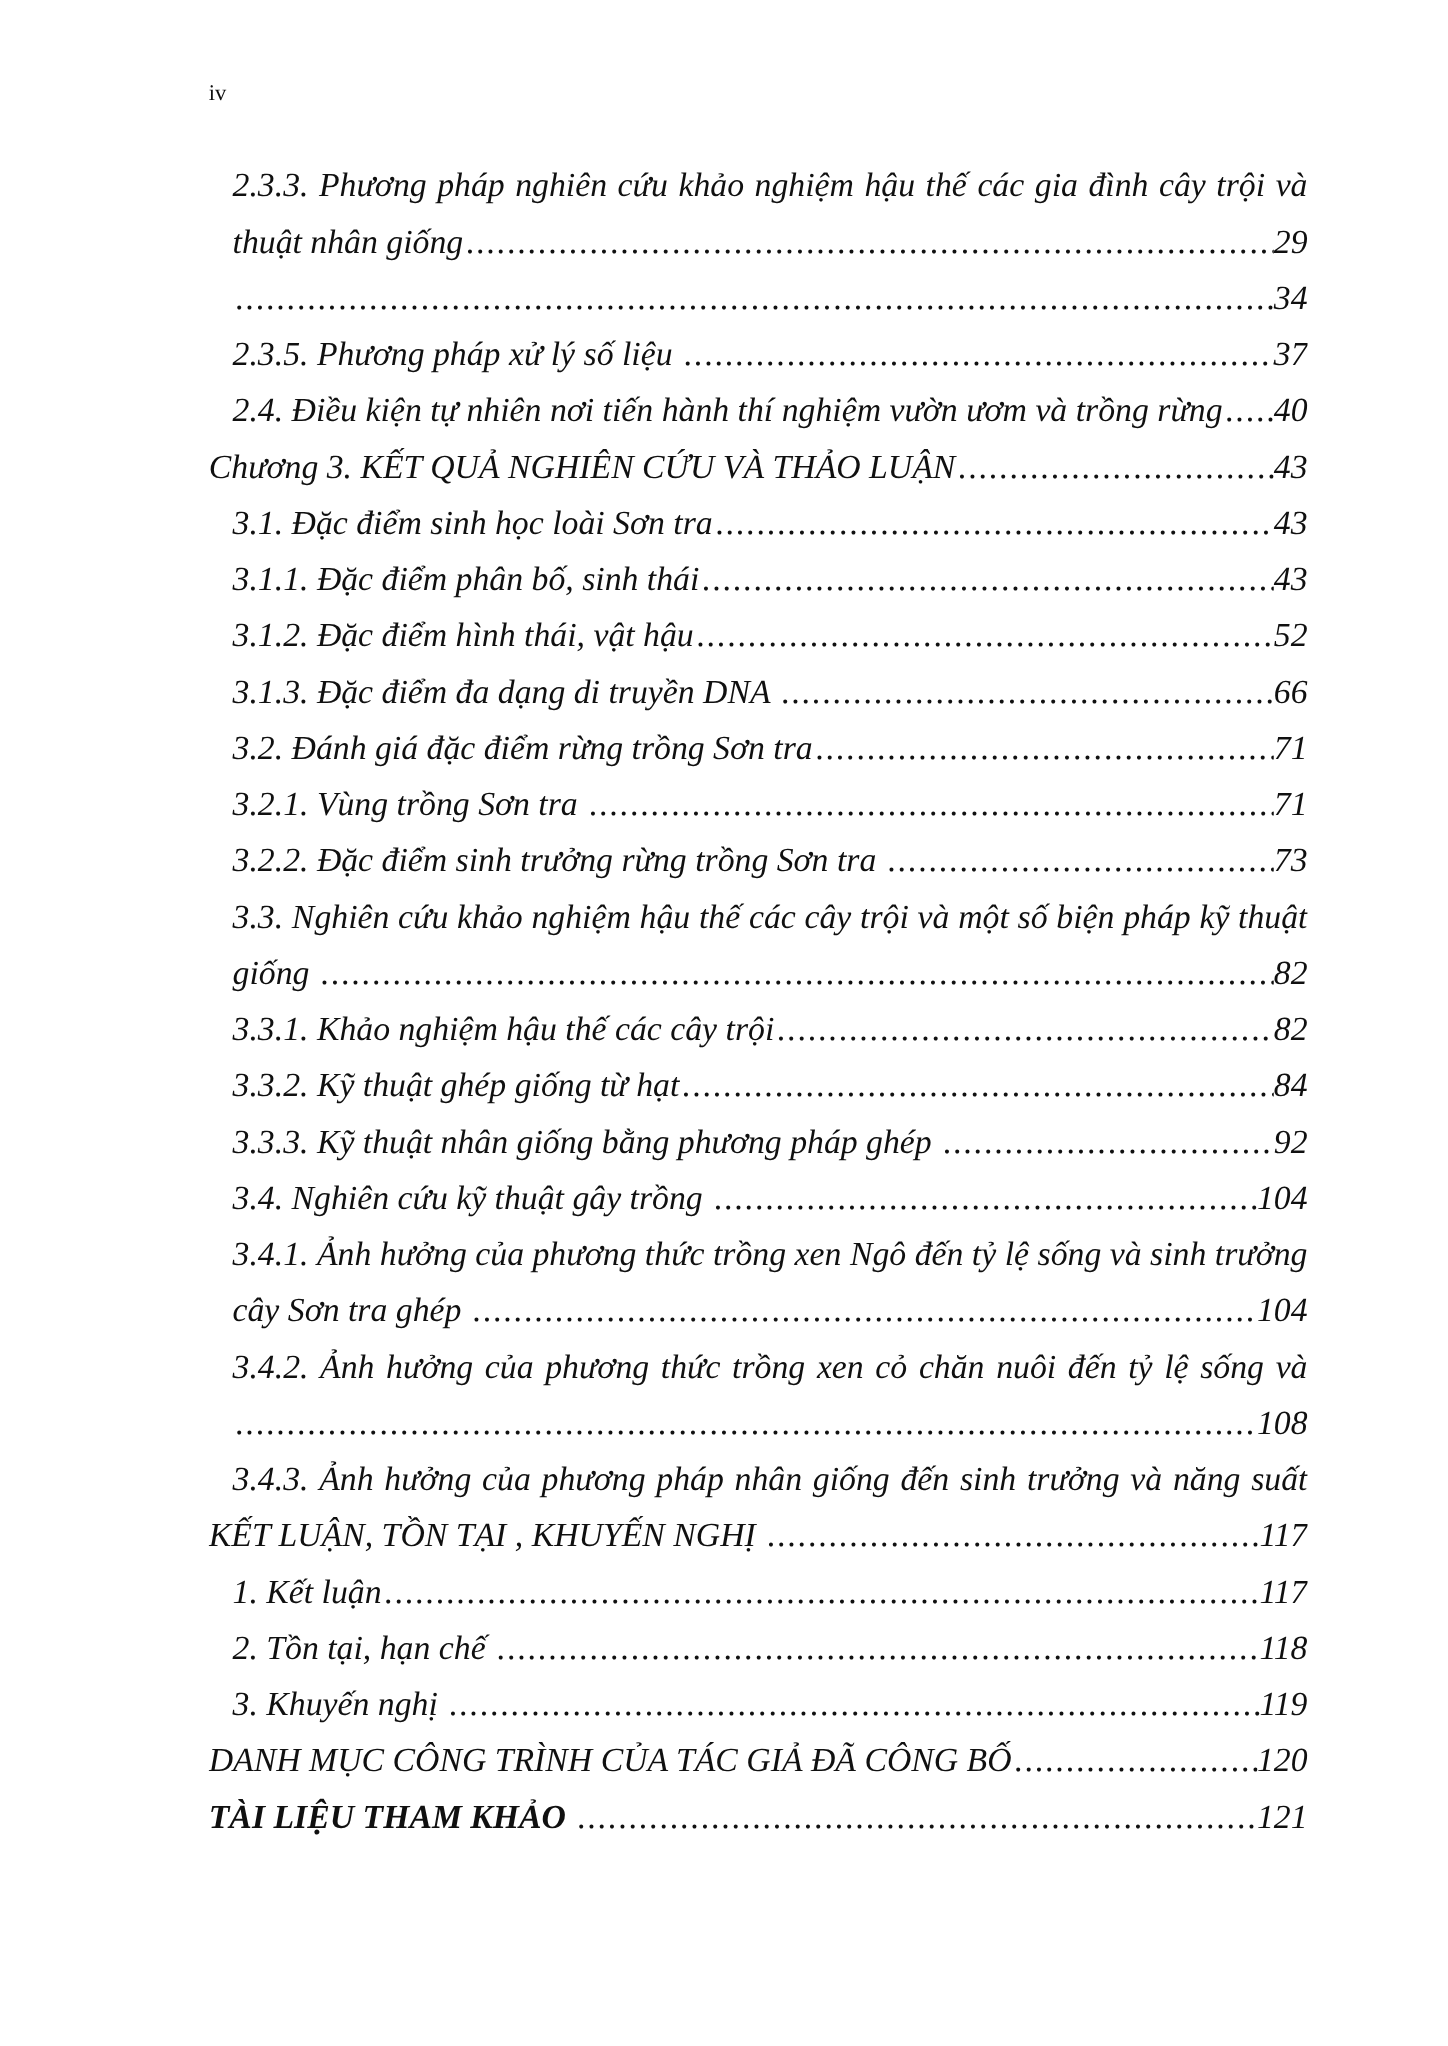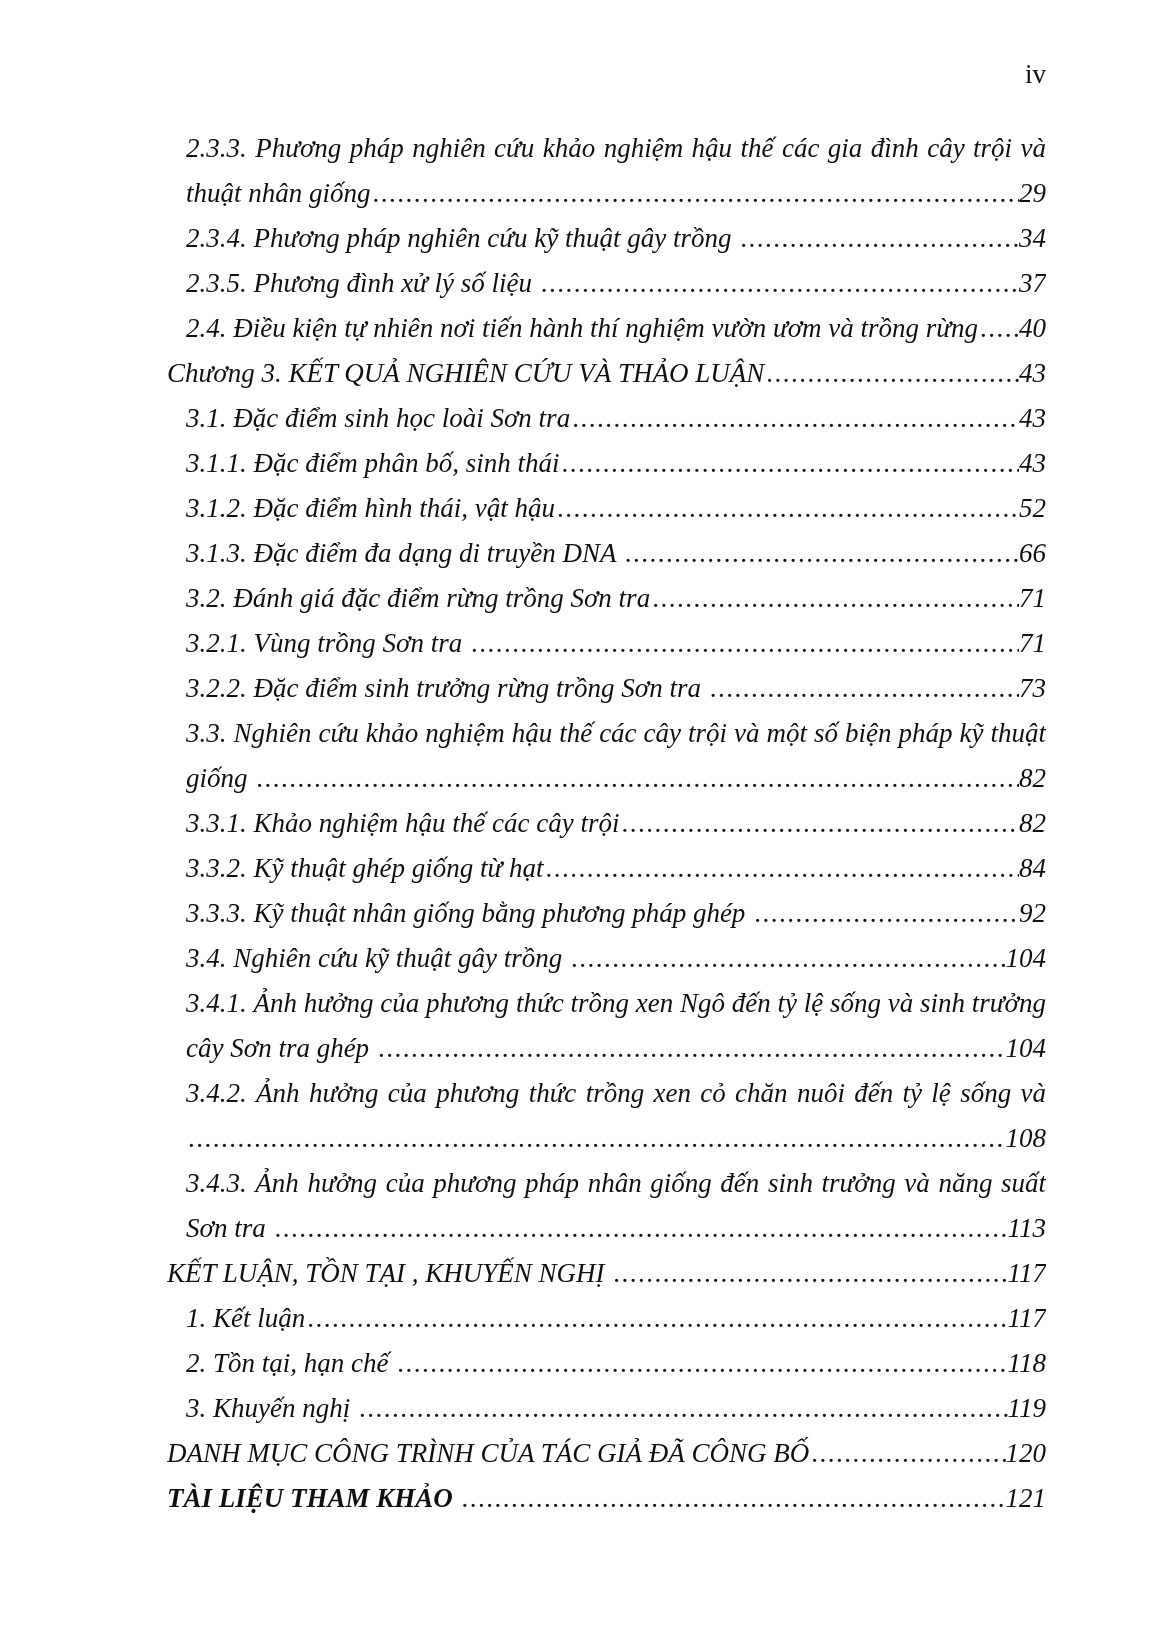--- a/index.html
+++ b/index.html
@@ -12,22 +12,22 @@
     overflow: hidden;
   }
   .page {
     position: relative;
     width: 1158px;
     height: 1637px;
     background: #ffffff;
   }
   .pageno {
     margin: 56px 112px 0 167px;
-    text-align: right;
-    font-size: 27px;
+    text-align: left;
+    font-size: 18px;
     line-height: 36px;
   }
   .toc {
     margin: 34px 112px 0 167px; 
   }
   .row {
     display: flex;
     align-items: baseline;
     height: 45px;
     line-height: 45px;
@@ -69,26 +69,25 @@
   <div class="pageno">iv</div>
 
   <div class="toc">
       <div class="row lvl1 italic just"><span class="t">2.3.3. Phương pháp nghiên cứu khảo nghiệm hậu thế các gia đình cây trội và kỹ</span></div>
       <div class="row lvl1 italic">
         <span class="t">thuật nhân giống</span>
         <span class="dots"></span>
         <span class="pg">29</span>
       </div>
       <div class="row lvl1 italic">
-        <span class="t">2.3.4. Phương pháp nghiên cứu kỹ thuật gây trồng </span>
         <span class="dots"></span>
         <span class="pg">34</span>
       </div>
       <div class="row lvl1 italic">
-        <span class="t">2.3.5. Phương đình xử lý số liệu </span>
+        <span class="t">2.3.5. Phương pháp xử lý số liệu </span>
         <span class="dots"></span>
         <span class="pg">37</span>
       </div>
       <div class="row lvl1">
         <span class="t">2.4. Điều kiện tự nhiên nơi tiến hành thí nghiệm vườn ươm và trồng rừng</span>
         <span class="dots"></span>
         <span class="pg">40</span>
       </div>
       <div class="row lvl0">
         <span class="t">Chương 3. KẾT QUẢ NGHIÊN CỨU VÀ THẢO LUẬN</span>
@@ -161,25 +160,20 @@
         <span class="t">cây Sơn tra ghép </span>
         <span class="dots"></span>
         <span class="pg">104</span>
       </div>
       <div class="row lvl1 italic just"><span class="t">3.4.2. Ảnh hưởng của phương thức trồng xen cỏ chăn nuôi đến tỷ lệ sống và sinh</span></div>
       <div class="row lvl1 italic">
         <span class="dots"></span>
         <span class="pg">108</span>
       </div>
       <div class="row lvl1 italic just"><span class="t">3.4.3. Ảnh hưởng của phương pháp nhân giống đến sinh trưởng và năng suất quả</span></div>
-      <div class="row lvl1 italic">
-        <span class="t">Sơn tra </span>
-        <span class="dots"></span>
-        <span class="pg">113</span>
-      </div>
       <div class="row lvl0">
         <span class="t">KẾT LUẬN, TỒN TẠI , KHUYẾN NGHỊ </span>
         <span class="dots"></span>
         <span class="pg">117</span>
       </div>
       <div class="row lvl1">
         <span class="t">1. Kết luận</span>
         <span class="dots"></span>
         <span class="pg">117</span>
       </div>

